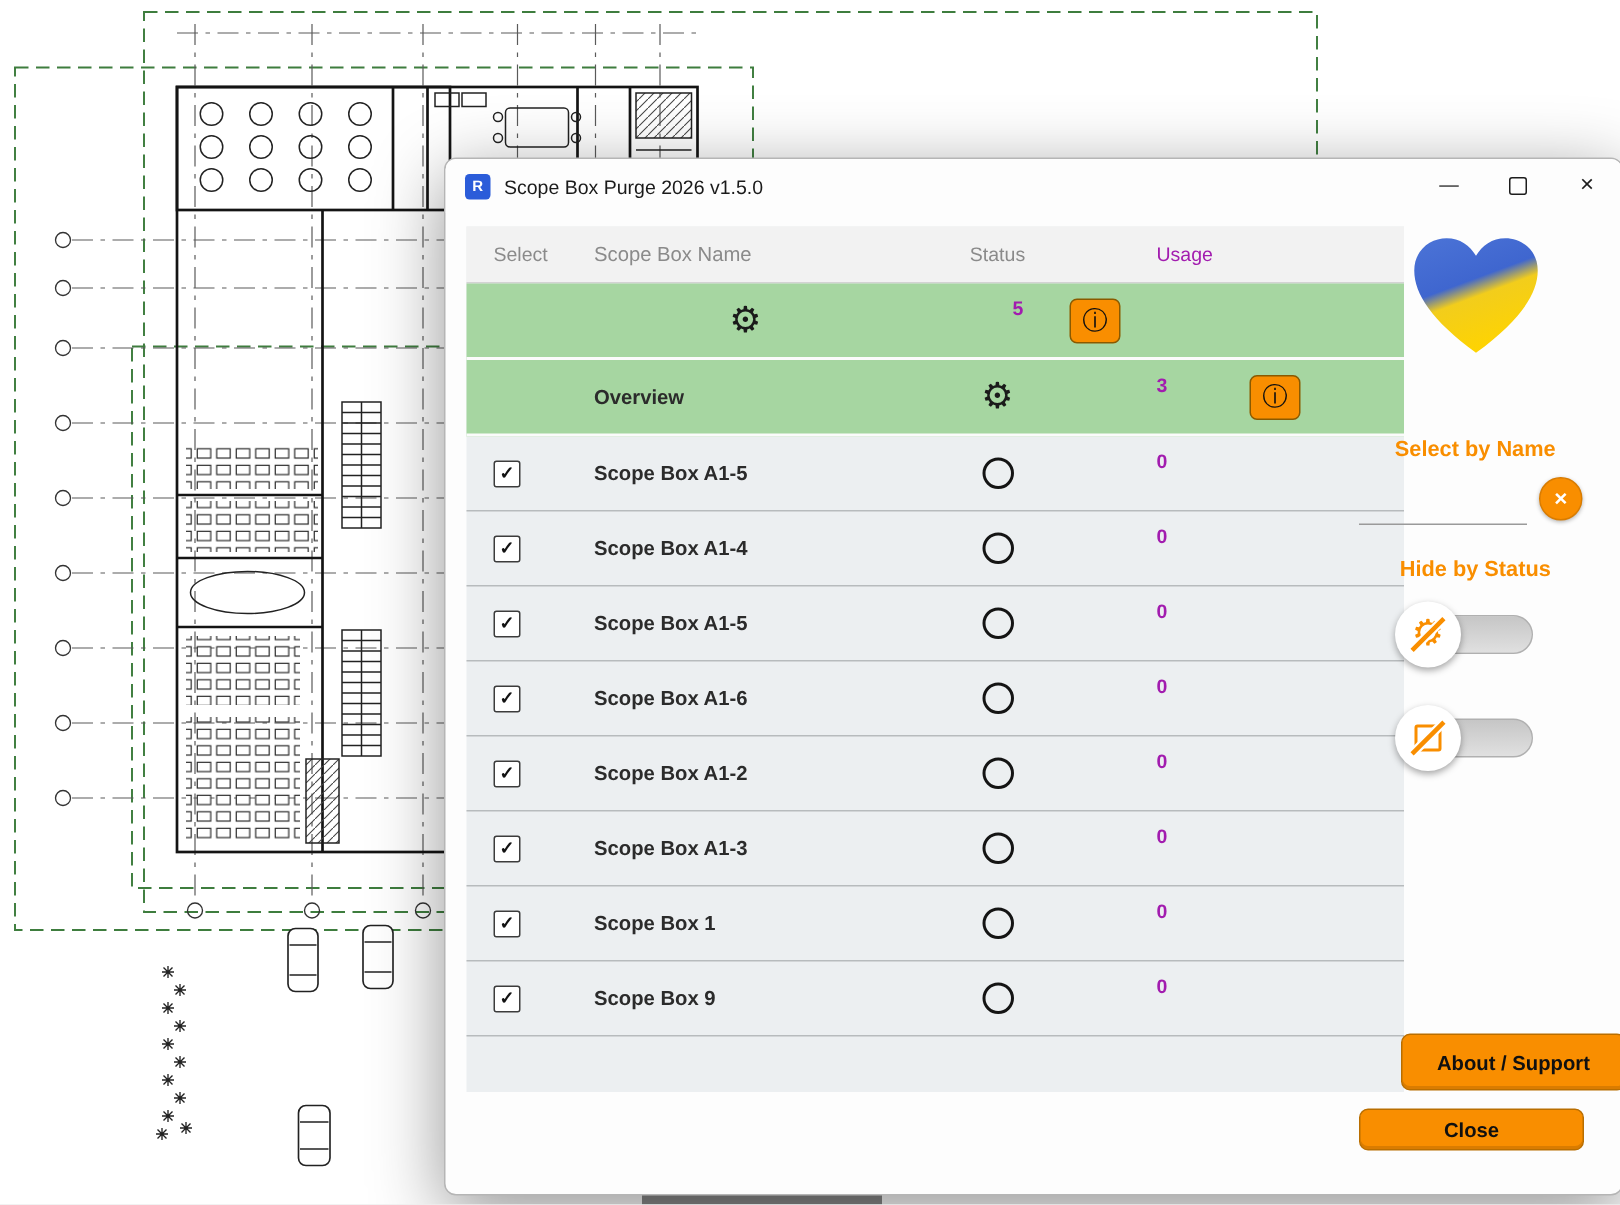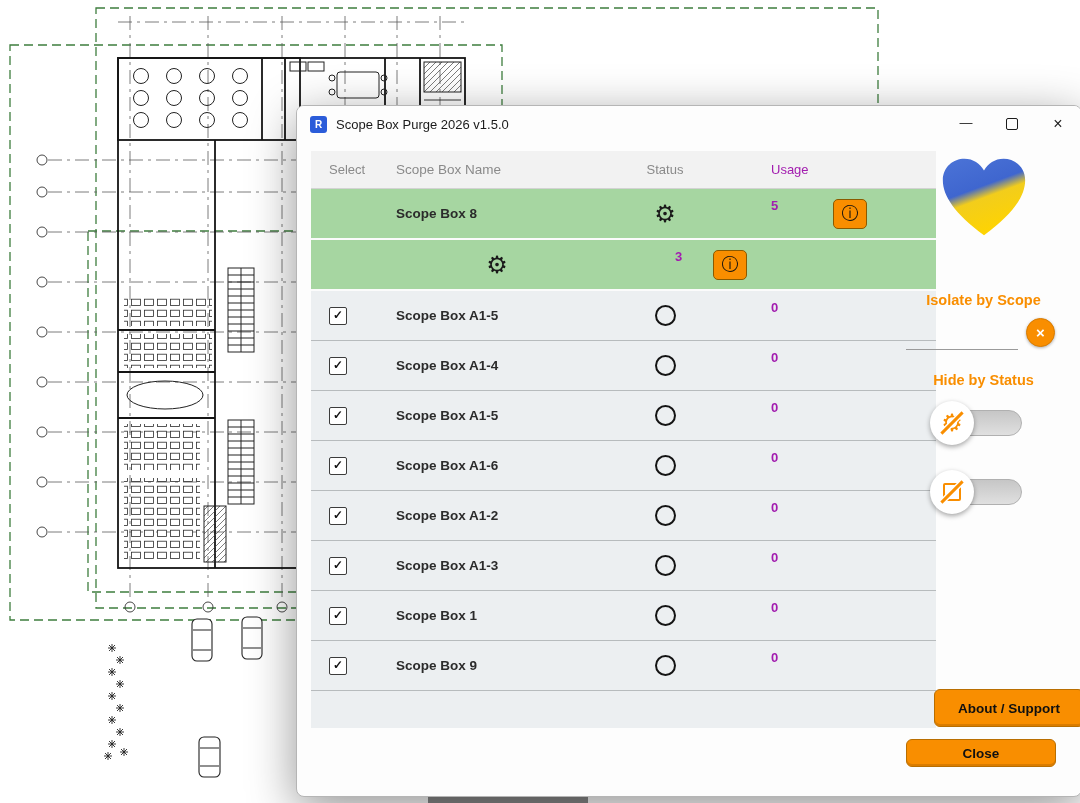--- a/index.html
+++ b/index.html
@@ -235,34 +235,34 @@
       <div class="thead">
         <div class="cell sel">Select</div>
         <div class="cell name">Scope Box Name</div>
         <div class="cell status">Status</div>
         <div class="cell usage">Usage</div>
         <div class="cell info"></div>
       </div>
 
       <div class="row green">
         <div class="cell sel"></div>
-        <div class="cell name">Scope Box 8</div>
         <div class="cell status">
             <span class="gear">⚙</span>
           </div>
         <div class="cell usage">5</div>
         <div class="cell info">
             <button class="info-btn">
               <span>ⓘ</span>
             </button>
           </div>
       </div>
 
       <div class="row green">
         <div class="cell sel"></div>
+        <div class="cell name">Overview</div>
         <div class="cell status">
             <span class="gear">⚙</span>
           </div>
         <div class="cell usage">3</div>
         <div class="cell info">
             <button class="info-btn">
               <span>ⓘ</span>
             </button>
           </div>
       </div>
@@ -389,21 +389,21 @@
               <stop offset="0" stop-color="#4a72d6"></stop>
               <stop offset="0.42" stop-color="#3f66cf"></stop>
               <stop offset="0.56" stop-color="#f2cd1c"></stop>
               <stop offset="1" stop-color="#ffd400"></stop>
             </linearGradient>
           </defs>
           <path d="M50 88 C20 66 8 48 8 32 C8 18 19 10 30 10 C39 10 46 15 50 22 C54 15 61 10 70 10 C81 10 92 18 92 32 C92 48 80 66 50 88 Z" fill="url(#ukr)"></path>
         </svg>
       </div>
 
-      <div class="isolate-label">Isolate by Scope</div>
+      <div class="isolate-label">Select by Name</div>
       <input class="isolate-input" type="text" value="" style="">
       <button class="clear-btn">
           <span>×</span>
         </button>
 
       <div class="hide-label">Hide by Status</div>
 
       <div class="toggle t1">
         <div class="track"></div>
         <div class="knob">

